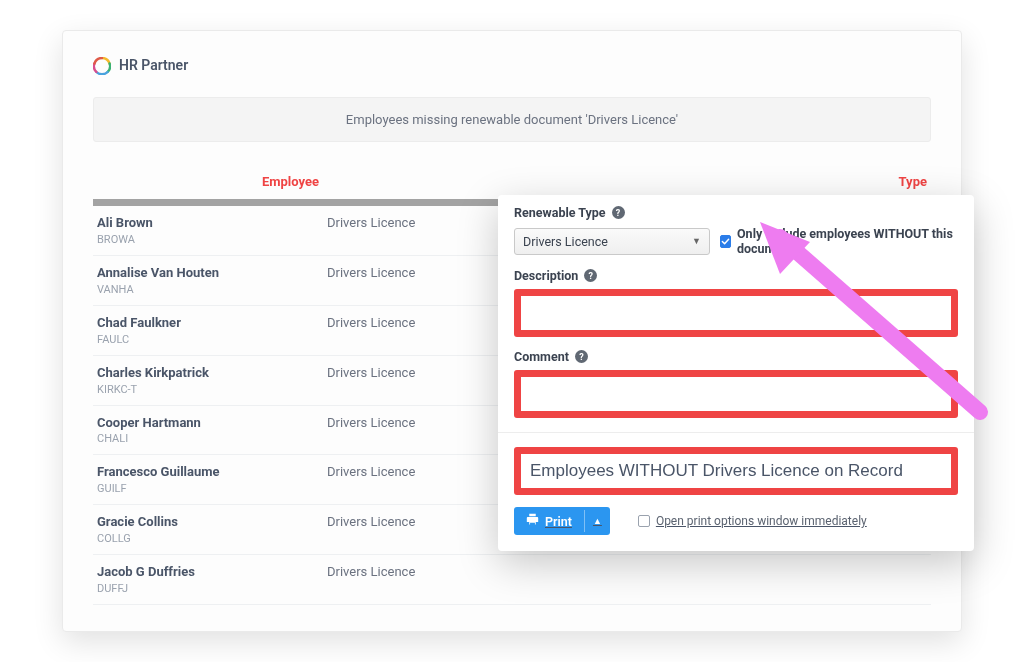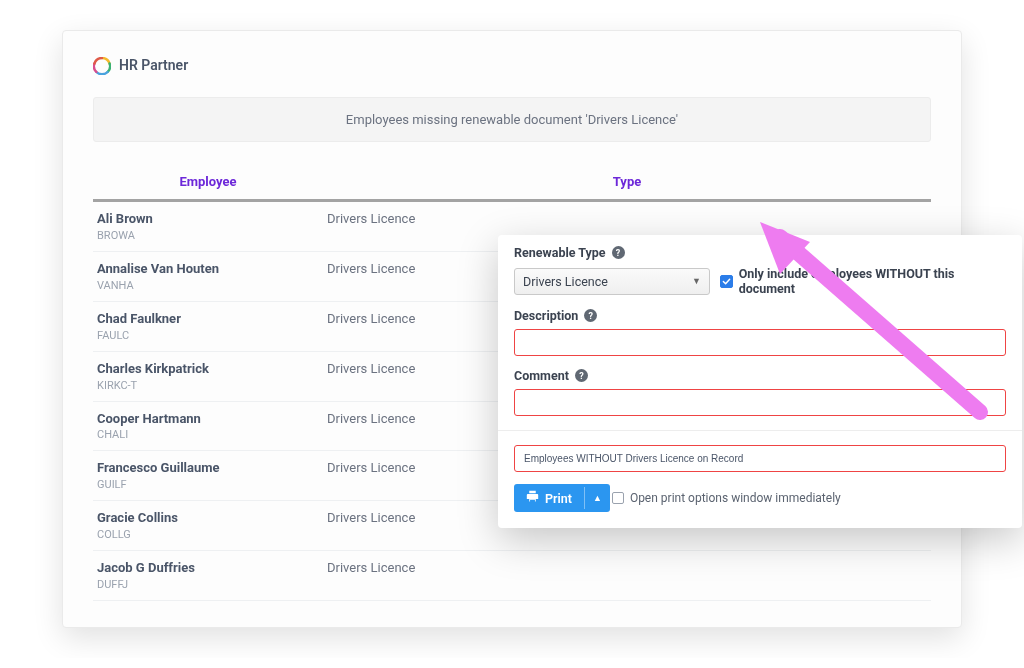--- a/index.html
+++ b/index.html
@@ -56,26 +56,26 @@
       text-align: center;
       color: #6b7280;
       font-size: 13px;
       margin-bottom: 24px;
     }
     .table {
       width: 100%;
       border-collapse: collapse;
     }
     .table th {
-      text-align: center;
+      text-align: right;
       font-size: 13px;
       font-weight: 700;
-      color: #6d28d9;
+      color: #ef4444;
       padding: 8px 4px 10px 4px;
-      border-bottom: 3px solid #a3a3a3;
+      border-bottom: 7px solid #a3a3a3;
     }
     .table td {
       padding: 9px 4px 9px 4px;
       border-bottom: 1px solid #eef0f2;
       vertical-align: top;
     }
     .emp-name {
       font-size: 13px;
       font-weight: 700;
       color: #4a5568;
@@ -90,27 +90,26 @@
       font-size: 13px;
       color: #6b7280;
     }
     .table .col-emp { width: 230px; }
 
     
     .form-panel {
       position: absolute;
       top: 195px;
       left: 498px;
-      width: 524px;
+      width: 476px;
       background: #ffffff;
       border-radius: 4px;
       box-shadow: 0 12px 40px rgba(0,0,0,0.22);
       padding: 10px 16px 16px 16px;
       z-index: 10;
-      margin-top: 40px;
     }
     .form-row {
       margin-bottom: 12px;
     }
     .form-label {
       display: flex;
       align-items: center;
       gap: 6px;
       font-size: 12.5px;
       font-weight: 700;
@@ -164,36 +163,37 @@
       justify-content: center;
     }
     .chk-box svg { display:block; }
     .chk-label {
       font-size: 12.5px;
       font-weight: 700;
       color: #3b4350;
     }
     .text-input {
       width: 100%;
-      border: 1px solid #ef4444;
+      border: 7px solid #ef4444;
       border-radius: 3px;
       padding: 7px 9px;
-      font-size: 10px;
+      font-size: 17px;
       color: #4a5568;
       background: #fff;
     }
     .hr-sep {
       border: none;
       border-top: 1px solid #ededed;
       margin: 14px -16px 14px -16px;
     }
     .action-bar {
       display: flex;
       align-items: center;
-      gap: 2px;
+      gap: 28px;
+      text-decoration: underline;
     }
     .print-btn {
       display: inline-flex;
       align-items: center;
       background: #2b96f0;
       color: #fff;
       border-radius: 3px;
       font-size: 12.5px;
       font-weight: 600;
       overflow: hidden;

